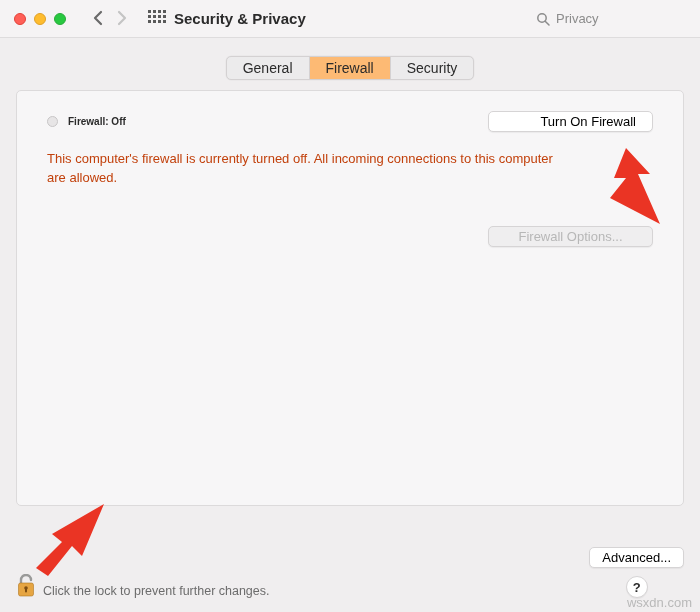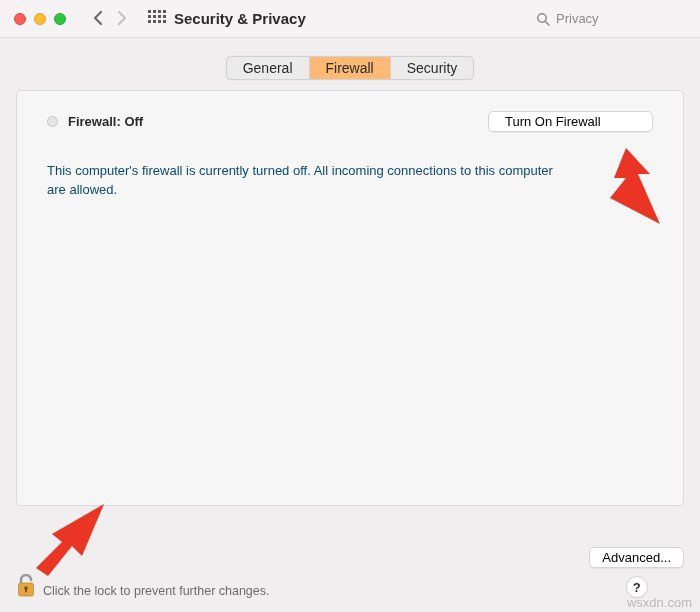--- a/index.html
+++ b/index.html
@@ -58,31 +58,31 @@
     .panel {
       margin: 0 16px; border:1px solid #dcdadb; border-radius:5px;
       background:#f7f6f7; padding: 20px 30px 34px 30px;
       height: 416px;
     }
     .row1 { display:flex; align-items:center; }
     .status-dot {
       width:11px; height:11px; border-radius:50%;
       background:#e7e5e6; border:1px solid #c8c6c7; margin-right:10px;
     }
-    .status-label { font-size:13px; }
+    .status-label { font-size:10px; }
     .status-label b { font-weight:600; }
     .btn {
       background:#ffffff; border:1px solid #d6d4d5; border-radius:5px;
       padding:2px 16px; font-size:13px;
       box-shadow: 0 1px 1px rgba(0,0,0,.05);
     }
     .btn.small { padding:2px 8px; min-width:0;}
     .btn.disabled { color:#b7b7b7; background:#efeeef; }
-    .row1 .btn { margin-left:auto; min-width:165px; text-align:left;}
-    .desc { margin-top: 30px; font-size:13px; color:#0c4a6e; line-height:1.45; max-width: 520px;}
+    .row1 .btn { margin-left:auto; min-width:165px; text-align:right;}
+    .desc { margin-top: 18px; font-size:13px; color:#c2410c; line-height:1.45; max-width: 520px;}
     .opts { margin-top: 38px; display:flex; }
     .opts .btn { margin-left:auto; min-width:165px; text-align:center;}
     
     .footer {
       position:absolute; left:0; right:0; bottom:0;
       padding: 10px 16px 14px; display:flex; align-items:flex-end; gap:7px;
     }
     .lock-icon svg { display:block; }
     .footer-text { font-size:12.5px; color:#6c6c6c; }
     .help-btn {
@@ -155,20 +155,23 @@
 
 <div class="panel">
   <div class="row1">
     <span class="status-dot"></span>
     <span class="status-label">
       <b>Firewall:</b> <b>Off</b>
     </span>
     <button class="btn">Turn On Firewall</button>
   </div>
   <div class="desc">This computer's firewall is currently turned off. All incoming connections to this computer are allowed.</div>
+  <div class="opts">
+    <button class="btn disabled">Firewall Options...</button>
+  </div>
 </div>
 
 <div class="footer">
   <span class="lock-icon">
     <svg width="20" height="24" viewBox="0 0 20 24">
       <path d="M5 9 V6 a5 5 0 0 1 10 0" fill="none" stroke="#9a9a99" stroke-width="2.4" stroke-linecap="round"></path>
       <rect x="2.5" y="9" width="15" height="13" rx="2" fill="#e6a542" stroke="#b07520" stroke-width="0.6"></rect>
       <ellipse cx="10" cy="14" rx="1.8" ry="1.8" fill="#7c4d12"></ellipse>
       <rect x="9" y="14" width="2" height="4.5" rx="1" fill="#7c4d12"></rect>
     </svg>

